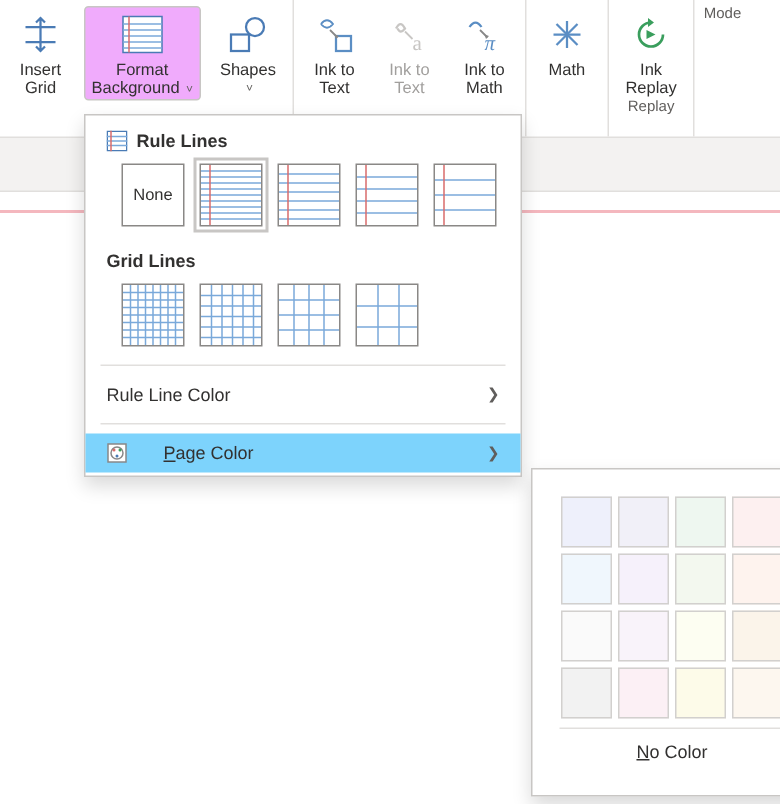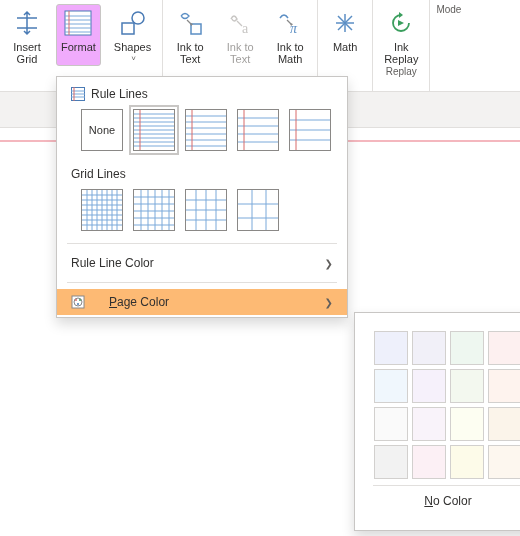--- a/index.html
+++ b/index.html
@@ -95,21 +95,21 @@
     box-shadow: 0 6px 12px rgba(0,0,0,.15);
     padding-bottom: 2px;
   }
   .dd-section {
     padding: 10px 14px 6px;
   }
   .dd-heading {
     display: flex;
     align-items: center;
     gap: 6px;
-    font-weight: 400;
+    font-weight: 700;
     font-size: 12px;
     margin-bottom: 8px;
   }
   .dd-heading .hicon { width: 14px; height: 14px; }
   .swatch-row {
     display: flex;
     gap: 10px;
     padding-left: 10px;
   }
   .swatch {
@@ -135,21 +135,21 @@
   }
   .dd-item {
     display: flex;
     align-items: center;
     padding: 6px 14px;
     font-size: 12px;
     cursor: pointer;
     gap: 24px;
   }
   .dd-item.hover {
-    background: #fdba74;
+    background: #7dd3fc;
   }
   .dd-item .spacer { flex: 1; }
   .chev { font-size: 10px; color: #605e5c; }
   .dd-item .small-icon { width: 14px; height: 14px; }
   .underline-accesskey { text-decoration: underline; }
 
   
   .flyout {
     position: absolute;
     left: 354px;
@@ -212,20 +212,21 @@
             <line x1="2" y1="8" x2="28" y2="8" stroke="#7aa9da"></line>
             <line x1="2" y1="12" x2="28" y2="12" stroke="#7aa9da"></line>
             <line x1="2" y1="16" x2="28" y2="16" stroke="#7aa9da"></line>
             <line x1="2" y1="20" x2="28" y2="20" stroke="#7aa9da"></line>
             <line x1="2" y1="24" x2="28" y2="24" stroke="#7aa9da"></line>
             <line x1="6" y1="3" x2="6" y2="27" stroke="#d86b6b"></line>
           </svg>
         </div>
         <div class="rib-label">
           <span>Format</span>
+          <span><span>Background</span><span class="dd"> ˅</span></span>
         </div>
       </div>
 
       <div class="rib-btn">
         <div class="rib-icon">
           <svg width="28" height="28" viewBox="0 0 28 28">
             <rect x="3" y="14" width="12" height="11" fill="none" stroke="#4a7bb5" stroke-width="1.5"></rect>
             <circle cx="19" cy="9" r="6" fill="none" stroke="#4a7bb5" stroke-width="1.5"></circle>
           </svg>
         </div>

